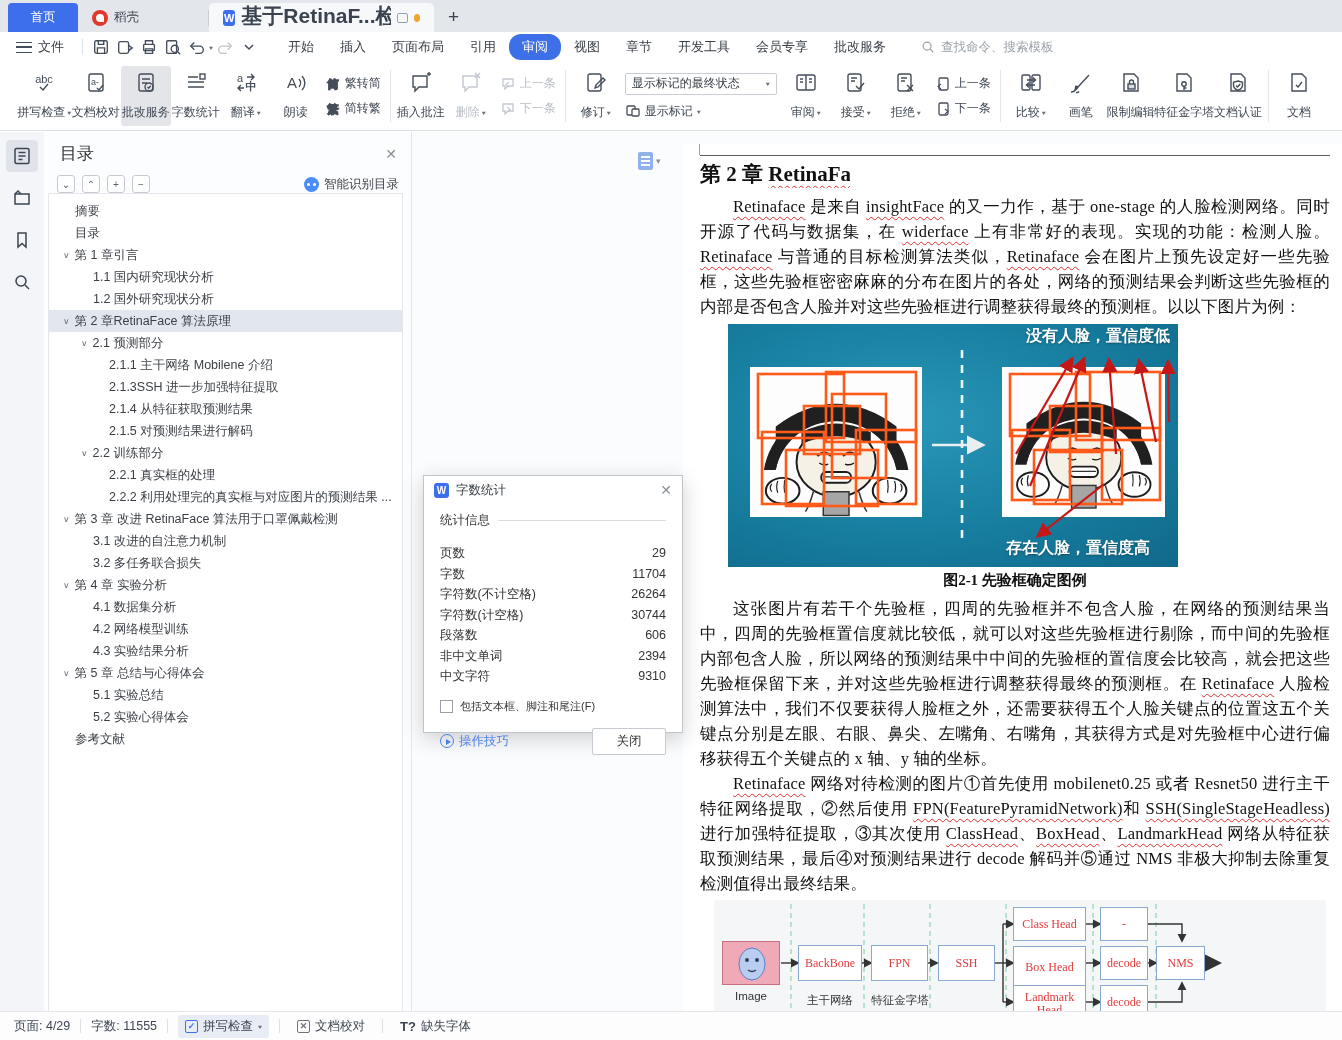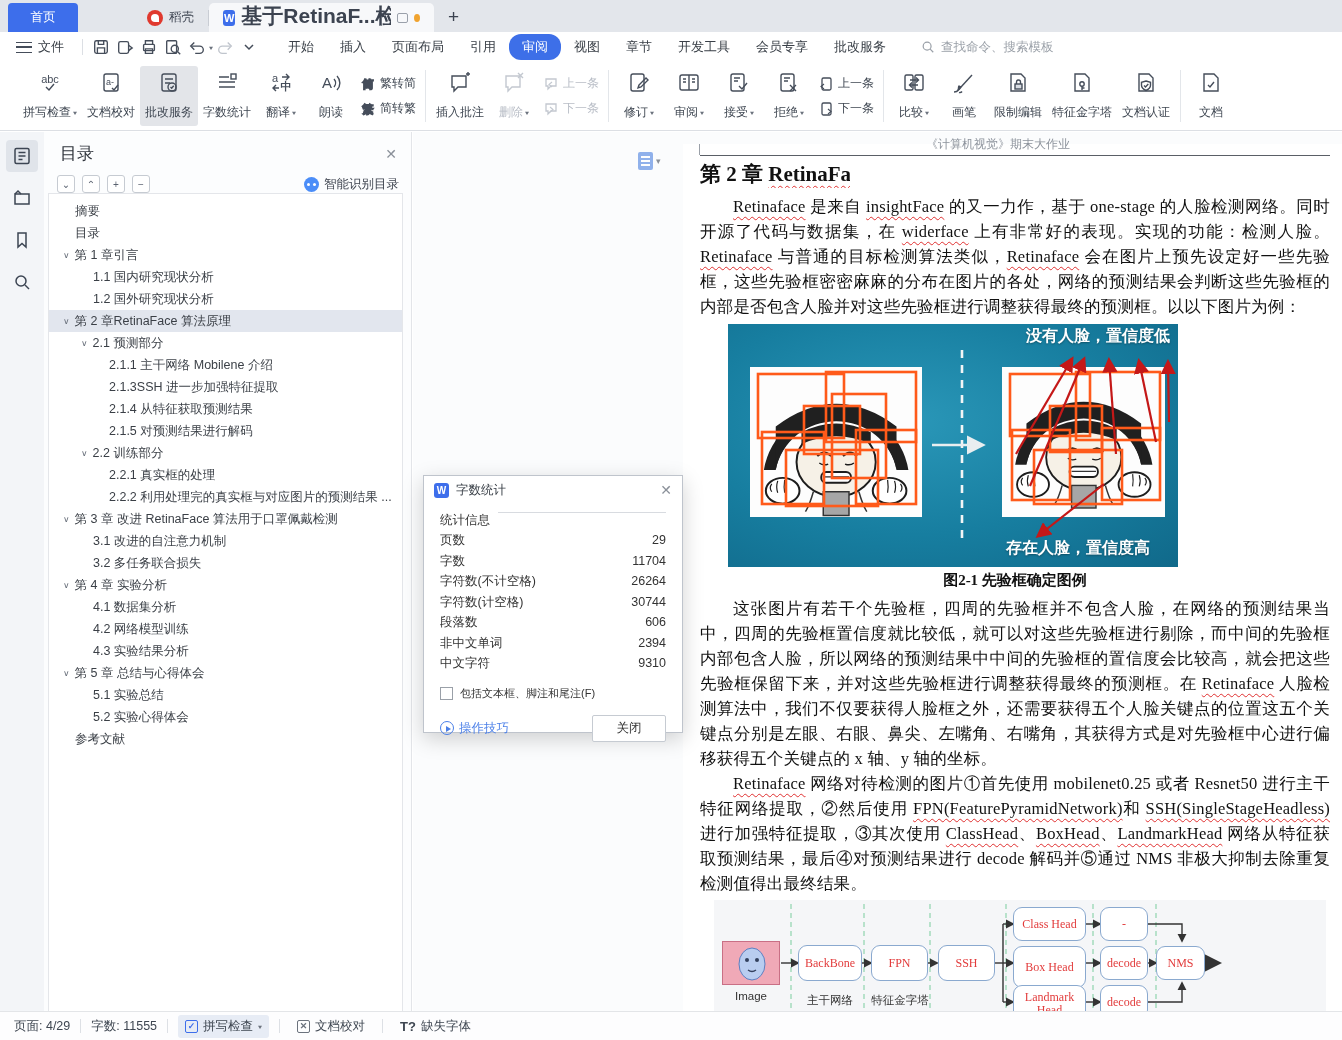--- a/index.html
+++ b/index.html
@@ -1,21 +1,21 @@
 <!DOCTYPE html>
 <html><head>
 <meta charset="utf-8">
 <style>
   * { margin:0; padding:0; box-sizing:border-box; }
   html,body { width:1342px; height:1040px; overflow:hidden; font-family:"Liberation Sans",sans-serif; background:#fff; }
   #app { position:relative; width:1342px; height:1040px; background:#fff; }
 
   
   #tabbar { position:absolute; left:0; top:0; width:100%; height:32px; background:#e3e6eb; display:flex; align-items:flex-end; }
-  .tab { height:29px; display:flex; align-items:center; gap:6px; padding:0 14px; font-size:12.5px; color:#3c4350; cursor:pointer;justify-content:flex-end; }
+  .tab { height:29px; display:flex; align-items:center; gap:6px; padding:0 14px; font-size:12.5px; color:#3c4350; cursor:pointer; }
   .tab-home { background:#3d6eeb; color:#fff; width:70px; justify-content:center; margin-left:8px; border-radius:4px 4px 0 0; }
   .tab-docer { width:130px; }
   .tab-doc { background:#f7f8fa; border-radius:5px 5px 0 0; width:225px; }
   .wico { width:16px; height:16px; background:#3d6eeb; color:#fff; border-radius:3px; font-size:11px; font-weight:bold; display:flex; align-items:center; justify-content:center; }
   .docer-ico { width:16px; height:16px; border-radius:50%; background:#e0392e; position:relative; }
   .docer-ico::after { content:""; position:absolute; left:4px; top:4px; width:8px; height:8px; border-radius:50% 50% 0 50%; background:#fff; }
   .doc-title { white-space:nowrap; overflow:hidden; max-width:150px; }
   .mon-ico { width:13px; height:10px; border:1.3px solid #9aa0aa; border-radius:2px; position:relative; }
   .unsaved-dot { width:8px; height:8px; border-radius:50%; background:#f0a32f; }
   .tab-sep { width:1px; height:16px; background:#c9cdd4; margin-bottom:6px; }
@@ -91,30 +91,30 @@
   .pgico .sq { width:15px; height:18px; background:#7ea4e8; border-radius:2px; position:relative; opacity:.85; }
   .pgico .sq::after { content:""; position:absolute; left:3px; top:4px; width:9px; height:1.5px; background:#fff; box-shadow:0 4px 0 #fff, 0 8px 0 #fff; }
   .pgico .pc { font-size:9px; color:#8a9099; }
 
   
   #fig { position:relative; width:450px; height:243px; margin:5px 0 2px 28px; background:radial-gradient(ellipse at 40% 40%, #2a97b8 0%, #177ea0 55%, #10698a 100%); }
   .figlab { position:absolute; color:#fff; font-weight:bold; font-size:16px; white-space:nowrap; font-family:"Liberation Sans",sans-serif; text-shadow:0 1px 2px rgba(0,0,0,.35); }
 
   
   #flow { position:relative; width:612px; height:150px; margin:4px 0 0 14px; background:#f5f6f8; }
-  .fnode { position:absolute; border:1.4px solid #8aa9cf; border-radius:9px; background:#fff; color:#e23b3b; font-size:12px; display:flex; align-items:center; justify-content:center; text-align:center; line-height:13px; padding:3px; }
+  .fnode { position:absolute; border:1.4px solid #8aa9cf; border-radius:0; background:#fff; color:#e23b3b; font-size:12px; display:flex; align-items:center; justify-content:center; text-align:center; line-height:13px; padding:3px; }
   .fimg { position:absolute; background:#f0a9b7; border:1px solid #c96f85; }
   .flbl { position:absolute; font-size:11.5px; color:#333; text-align:center; font-family:"Liberation Sans",sans-serif; }
 
   
   #dlg { position:absolute; left:423px; top:475px; width:260px; height:258px; background:#fff; border:1px solid #bfc4cc; box-shadow:0 6px 20px rgba(0,0,0,.18); z-index:30; }
   .dlg-tb { height:28px; display:flex; align-items:center; gap:7px; padding:0 10px; }
   .dlg-title { font-size:12.5px; color:#3a4048; flex:1; }
   .dlg-body { padding:4px 16px 0; }
-  .dlg-sec { display:flex; align-items:flex-start; gap:8px; font-size:12.5px; color:#333; margin:4px 0 1px; }
+  .dlg-sec { display:flex; align-items:center; gap:8px; font-size:12.5px; color:#333; margin:4px 0 14px; }
   .dlg-sec::after { content:""; flex:1; height:1px; background:#d8dbe0; }
   .drow { display:flex; justify-content:space-between; font-size:12.5px; color:#333; line-height:20.5px; }
   .dchk { display:flex; align-items:center; gap:7px; font-size:11px; color:#333; margin-top:12px; }
   .chkbox { width:13px; height:13px; border:1px solid #9aa0a8; background:#fff; }
   .dlg-foot { display:flex; align-items:center; justify-content:space-between; padding:14px 16px 0; }
   .tips { display:flex; align-items:center; gap:5px; font-size:12.5px; color:#4a7fe8; cursor:pointer; }
   .playc { width:14px; height:14px; border:1.3px solid #4a7fe8; border-radius:50%; position:relative; }
   .playc::after { content:""; position:absolute; left:4.5px; top:3.5px; border-left:5px solid #4a7fe8; border-top:3.5px solid transparent; border-bottom:3.5px solid transparent; }
   .closebtn { width:74px; height:27px; border:1px solid #c6cbd2; background:#fff; font-size:12.5px; color:#333; border-radius:2px; cursor:pointer; font-family:"Liberation Sans",sans-serif; }
 
@@ -333,20 +333,34 @@
     <div class="tbtn">
       <span class="tico"><svg width="24" height="24" viewBox="0 0 24 24">
             <rect x="4" y="3" width="13" height="17" rx="2"></rect>
             <path d="M12 14l7-7 2 2-7 7-3 1z"></path>
           </svg></span>
       <span class="tlbl">
           <span>修订</span>
           <span class="car">▾</span>
         </span>
     </div>
+    <div class="tcol">
+      <div class="mkstate">
+        <span>显示标记的最终状态</span>
+          <span class="car">▾</span>
+      </div>
+      <div class="srow">
+        <svg width="16" height="16" viewBox="0 0 16 16">
+            <rect x="2" y="3" width="8" height="9" rx="1"></rect>
+            <rect x="7" y="6" width="7" height="7" rx="1" fill="#fff"></rect>
+          </svg>
+        <span>显示标记</span>
+          <span class="car">▾</span>
+      </div>
+    </div>
     <div class="tbtn">
       <span class="tico"><svg width="24" height="24" viewBox="0 0 24 24">
             <rect x="3" y="4" width="18" height="15" rx="2"></rect>
             <path d="M12 4v15M6 8h3M6 11h3M15 8h3M15 11h3"></path>
           </svg></span>
       <span class="tlbl">
           <span>审阅</span>
           <span class="car">▾</span>
         </span>
     </div>
@@ -582,21 +596,20 @@
       </div>
     </div>
 
     <div id="canvas">
       <div id="page">
         <div class="pgico">
             <span class="sq"></span>
             <span class="pc">▾</span>
           </div>
         <div class="pgmark" style="left:16px;top:0;width:1px;height:11px;"></div>
-        <div class="hdr-text">《计算机视觉》期末大作业</div>
         <div class="hdr-rule"></div>
 
         <div class="doc-body">
           <div class="doc-title"><span>第 2 章  </span><span class="wavy">RetinaFace</span></div>
           <p class="para"><span class="wavy">Retinaface</span><span> 是来自 </span><span class="wavy">insightFace</span><span> 的又一力作，基于 one-stage 的人脸检测网络。同时开源了代码与数据集，在 </span><span class="wavy">widerface</span><span> 上有非常好的表现。实现的功能：检测人脸。</span><span class="wavy">Retinaface</span><span> 与普通的目标检测算法类似，</span><span class="wavy">Retinaface</span><span> 会在图片上预先设定好一些先验框，这些先验框密密麻麻的分布在图片的各处，网络的预测结果会判断这些先验框的内部是否包含人脸并对这些先验框进行调整获得最终的预测框。以以下图片为例：</span></p>
 
           <div id="fig">
             <svg width="450" height="243" viewBox="0 0 450 243">
               <defs>
                 <marker id="redarr" viewBox="0 0 10 10" refX="8" refY="5" markerWidth="7" markerHeight="7" orient="auto-start-reverse">

